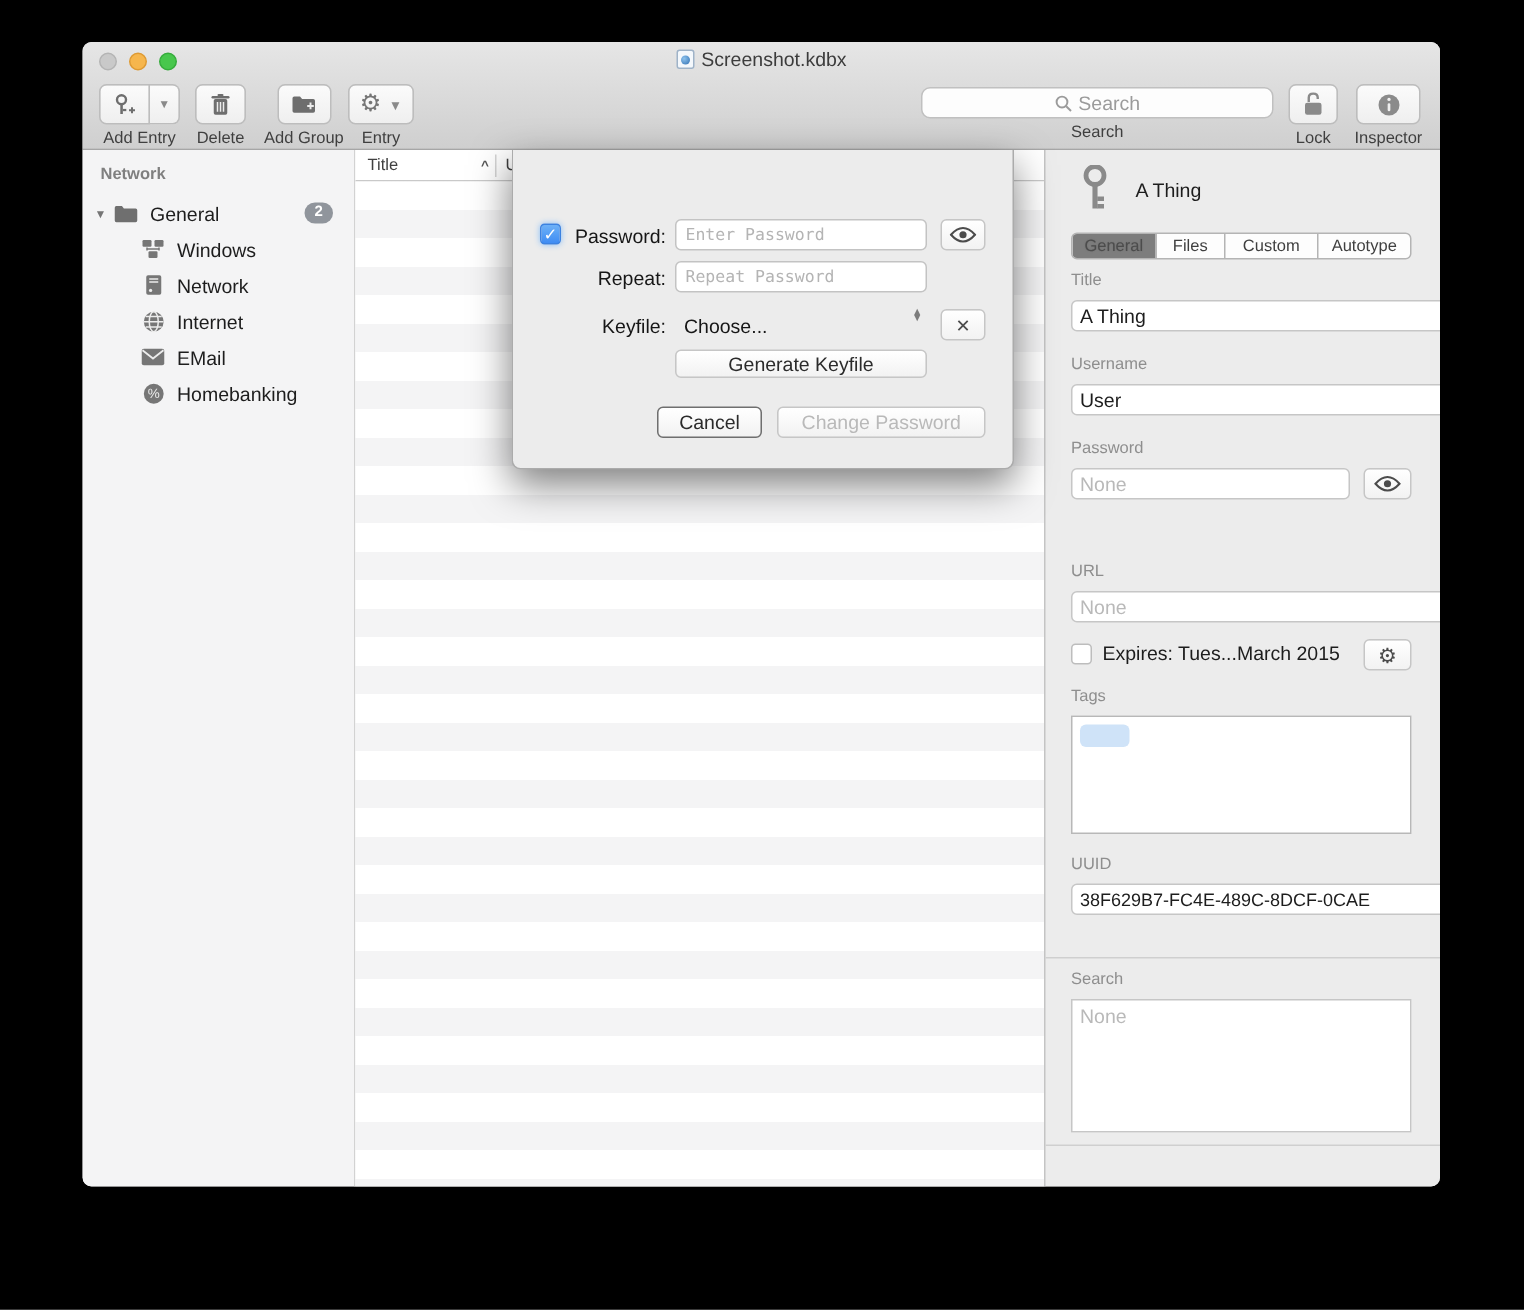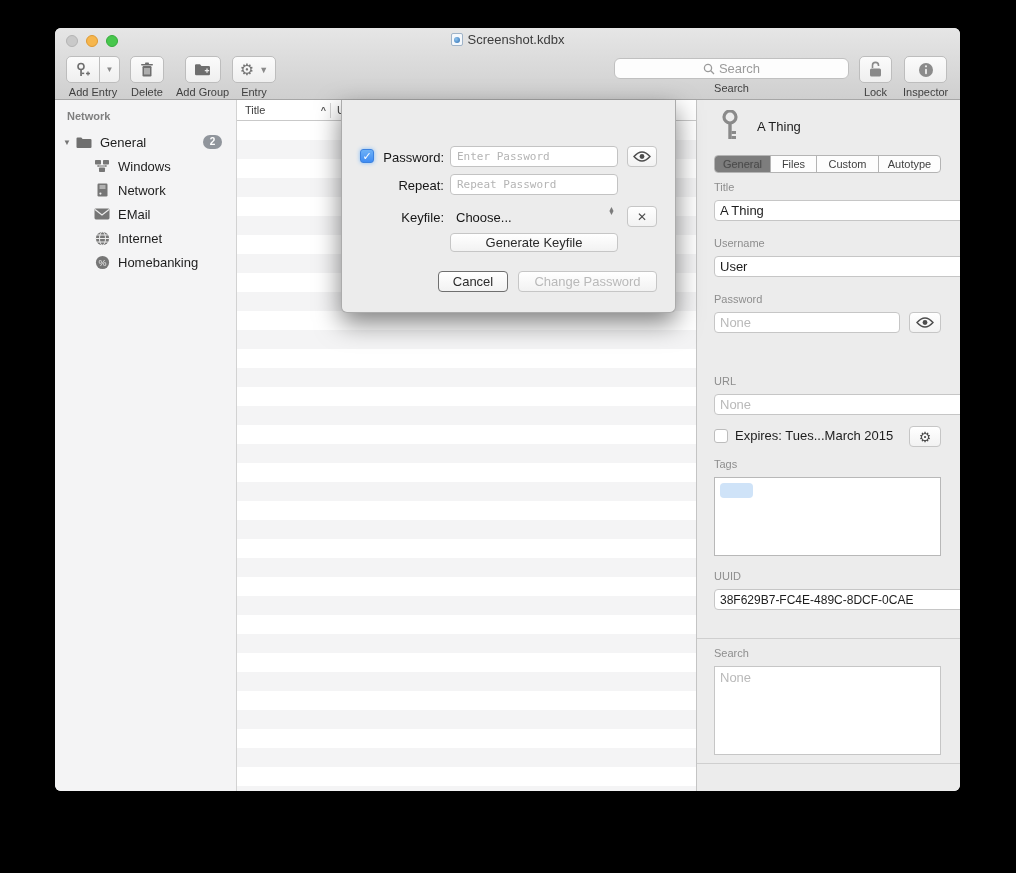--- a/index.html
+++ b/index.html
@@ -226,36 +226,36 @@
           <svg width="11" height="14" viewBox="0 0 11 14">
             <rect x="0.5" y="0.5" width="10" height="13" rx="1.2" fill="#767676"></rect>
             <path d="M2.5 3h6 M2.5 5h6" stroke="#ececec" stroke-width="1"></path>
             <circle cx="3.4" cy="10.6" r="1.1" fill="#ececec"></circle>
           </svg>
         </span>
         <span>Network</span>
       </div>
       <div class="sb-row sb-child">
         <span class="sb-icon">
-          <svg width="16" height="12" viewBox="0 0 16 12">
-            <rect x="0.5" y="0.5" width="15" height="11" rx="1.4" fill="#767676"></rect>
-            <path d="M1 1.5 L8 7 L15 1.5" fill="none" stroke="#ececec" stroke-width="1.2"></path>
-          </svg>
-        </span>
-        <span>EMail</span>
-      </div>
-      <div class="sb-row sb-child">
-        <span class="sb-icon">
           <svg width="15" height="15" viewBox="0 0 15 15">
             <circle cx="7.5" cy="7.5" r="6.6" fill="#767676"></circle>
             <ellipse cx="7.5" cy="7.5" rx="3" ry="6.6" fill="none" stroke="#ececec" stroke-width="1"></ellipse>
             <path d="M1 7.5h13 M2.2 4h10.6 M2.2 11h10.6" stroke="#ececec" stroke-width="1"></path>
           </svg>
         </span>
         <span>Internet</span>
+      </div>
+      <div class="sb-row sb-child">
+        <span class="sb-icon">
+          <svg width="16" height="12" viewBox="0 0 16 12">
+            <rect x="0.5" y="0.5" width="15" height="11" rx="1.4" fill="#767676"></rect>
+            <path d="M1 1.5 L8 7 L15 1.5" fill="none" stroke="#ececec" stroke-width="1.2"></path>
+          </svg>
+        </span>
+        <span>EMail</span>
       </div>
       <div class="sb-row sb-child">
         <span class="sb-icon">
           <svg width="15" height="15" viewBox="0 0 15 15">
             <circle cx="7.5" cy="7.5" r="6.6" fill="#767676"></circle>
             <text x="7.5" y="10.6" font-size="9" font-family="Liberation Sans, sans-serif" fill="#ececec" text-anchor="middle">%</text>
           </svg>
         </span>
         <span>Homebanking</span>
       </div>

